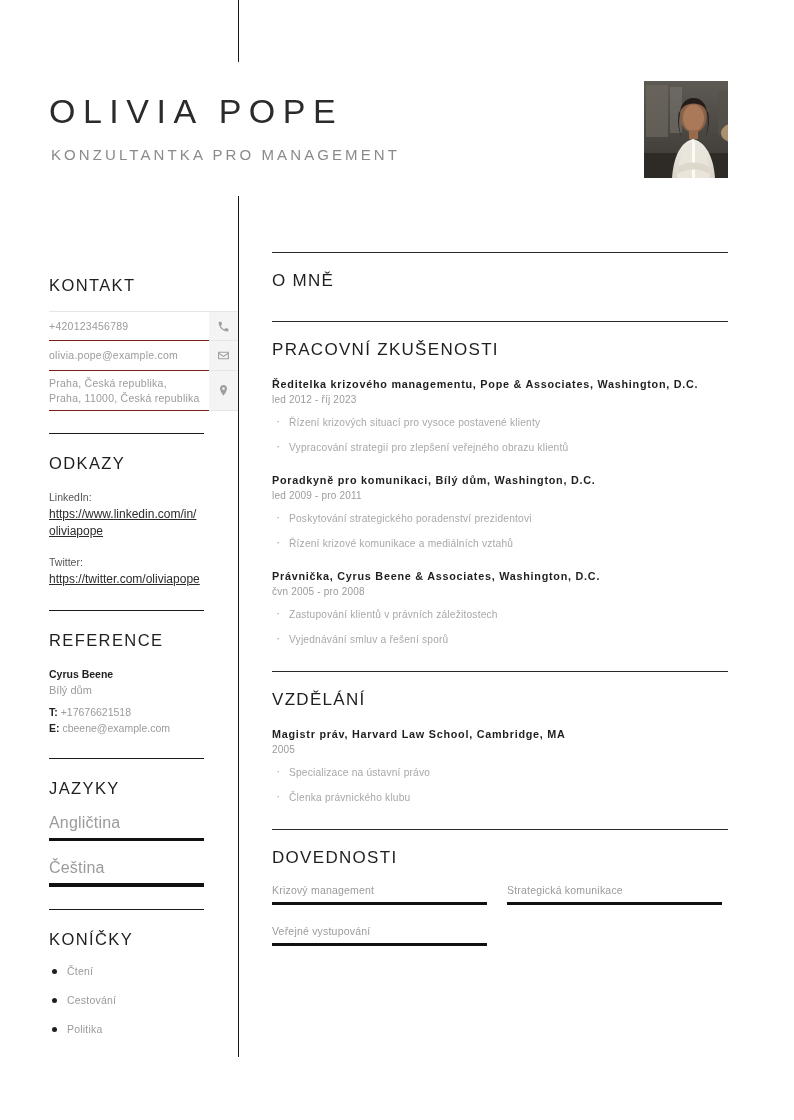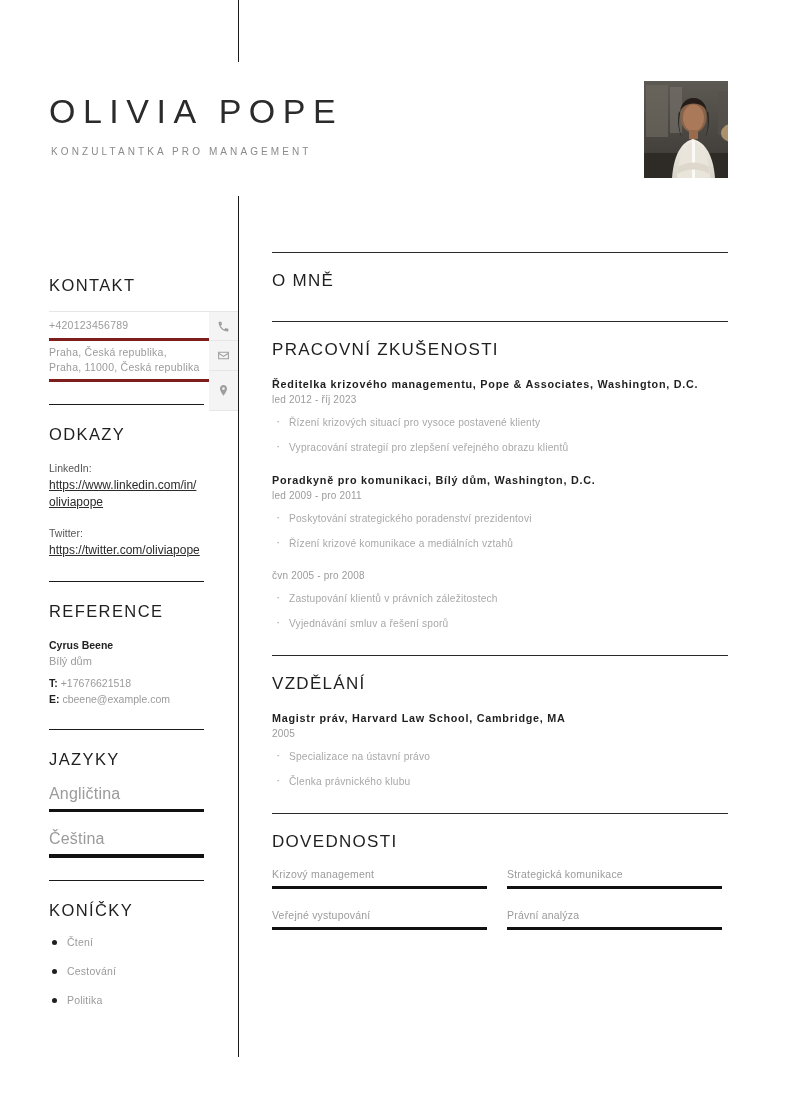--- a/index.html
+++ b/index.html
@@ -23,21 +23,21 @@
 
   
   .header { position: absolute; left: 0; top: 0; width: 794px; height: 200px; }
   .name {
     position: absolute; left: 49px; top: 92px;
     font-size: 34px; font-weight: 300; color: #2b2b2b;
     letter-spacing: 7.5px; white-space: nowrap;
   }
   .subtitle {
     position: absolute; left: 51px; top: 146px;
-    font-size: 10px; font-weight: 400; color: #8a8a8a;
+    font-size: 15px; font-weight: 400; color: #8a8a8a;
     letter-spacing: 3.1px; white-space: nowrap;
   }
   .photo {
     position: absolute; left: 644px; top: 81px;
     width: 99px; height: 97px; overflow: hidden;
     background: #3b3a38;
   }
   .photo svg { display: block; width: 99px; height: 97px; }
 
   
@@ -51,21 +51,21 @@
     width: 155px; height: 0; border-top: 1.6px solid #1a1a1a;
     margin: 22px 0 20px 0;
   }
 
   
   .contact-wrap { position: relative; width: 189px; }
   .contact-rows { width: 160px; }
   .crow {
     min-height: 30px; display: flex; align-items: center;
     font-size: 10.5px; color: #9b9b9b; letter-spacing: .25px;
-    border-bottom: 3px solid #7f1d1d; line-height: 15px;
+    border-bottom: 1px solid #7f1d1d; line-height: 15px;
     padding: 4px 0;
   }
   .crow:first-child { border-top: 1px solid #e6e6e6; }
   .crow.addr { min-height: 40px; }
   .icon-col {
     position: absolute; right: 0; top: 0; width: 29px;
     background: #f4f4f4;
   }
   .icell {
     height: 30px; display: flex; align-items: center; justify-content: center;
@@ -189,20 +189,21 @@
     </div>
   </div>
 
   <div class="sidebar">
 
     <div class="side-block">
       <div class="side-h">KONTAKT</div>
       <div class="contact-wrap">
         <div class="contact-rows">
           <div class="crow">+420123456789</div>
+          <div class="crow">olivia.pope@example.com</div>
           <div class="crow addr">
             <div>
               <div>Praha, Česká republika,</div>
               <div>Praha, 11000, Česká republika</div>
             </div>
           </div>
         </div>
         <div class="icon-col">
           <div class="icell">
             <svg viewBox="0 0 24 24">
@@ -298,20 +299,21 @@
       <div class="entry">
         <div class="e-title">Poradkyně pro komunikaci, Bílý dům, Washington, D.C.</div>
         <div class="e-date">led 2009 - pro 2011</div>
         <div class="e-bullets">
           <div class="e-bullet">Poskytování strategického poradenství prezidentovi</div>
           <div class="e-bullet">Řízení krizové komunikace a mediálních vztahů</div>
         </div>
       </div>
 
       <div class="entry">
+        <div class="e-title">Právnička, Cyrus Beene &amp; Associates, Washington, D.C.</div>
         <div class="e-date">čvn 2005 - pro 2008</div>
         <div class="e-bullets">
           <div class="e-bullet">Zastupování klientů v právních záležitostech</div>
           <div class="e-bullet">Vyjednávání smluv a řešení sporů</div>
         </div>
       </div>
     </div>
     <div class="sec-gap"></div>
 
     <div class="main-hr"></div>
@@ -337,22 +339,18 @@
           <div class="skill-bar"></div>
         </div>
         <div>
           <div class="skill-name">Strategická komunikace</div>
           <div class="skill-bar"></div>
         </div>
         <div>
           <div class="skill-name">Veřejné vystupování</div>
           <div class="skill-bar"></div>
         </div>
-        <div>
-          <div class="skill-name">Právní analýza</div>
-          <div class="skill-bar"></div>
-        </div>
       </div>
     </div>
 
   </div>
 
 </div>
 
 </body></html>

